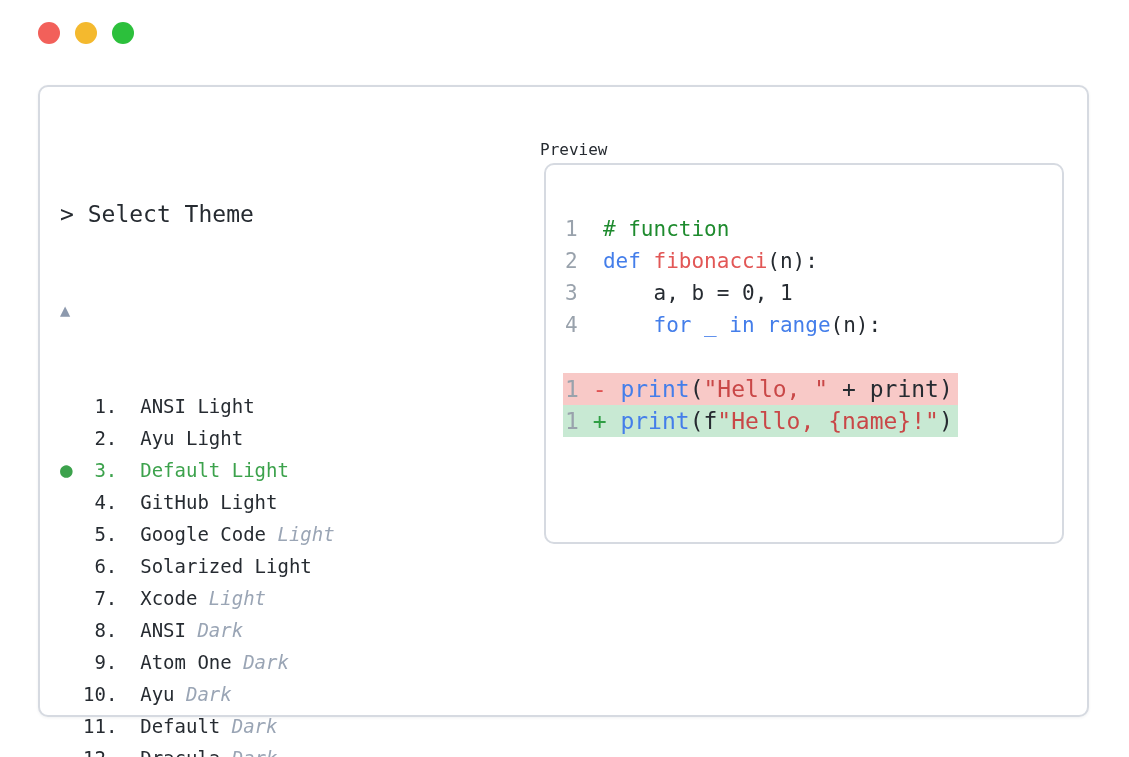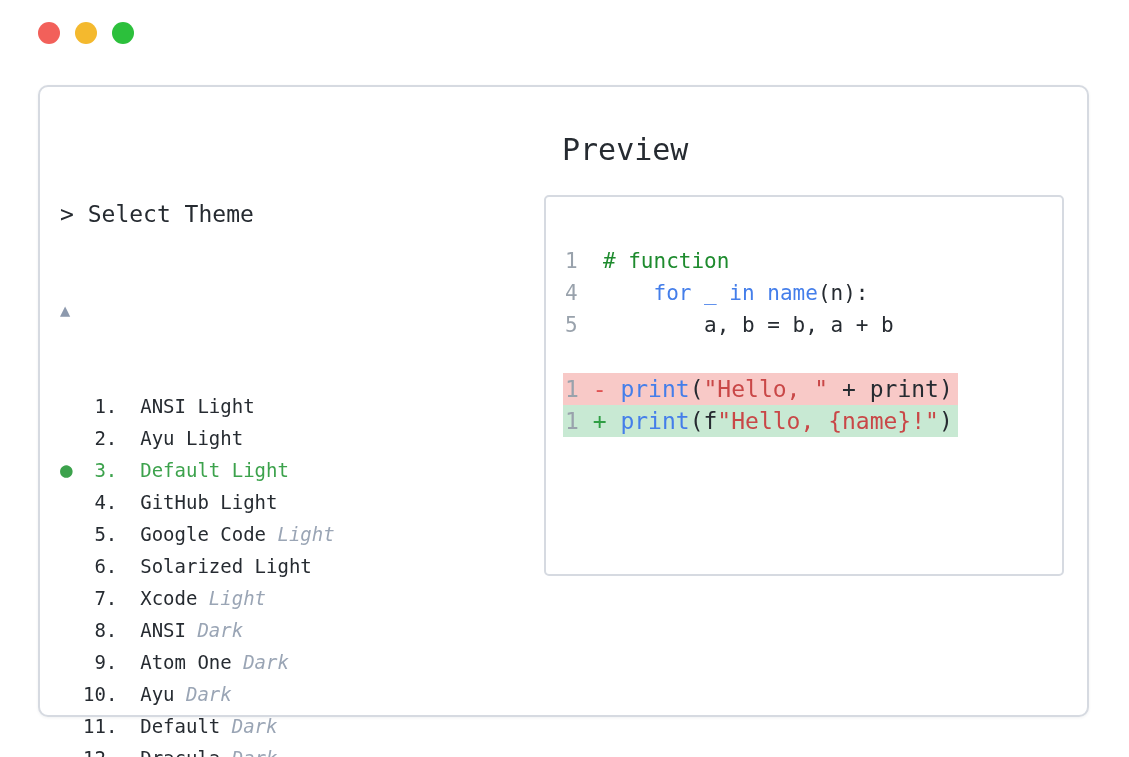--- a/index.html
+++ b/index.html
@@ -27,24 +27,24 @@
   .hdr { font-size:23px; }
   .arrow-up   { color:var(--scroll_up); font-size:17px; }
 
   .trow { display:flex; height:32px; align-items:baseline; }
   .marker { display:inline-block; width:23px; font-size:21px; color:var(--accent_green); }
   .num { display:inline-block; width:3ch; text-align:right; margin-right:2ch; }
   .muted { color:var(--muted);font-style:italic; }
   .trow.selected .num, .trow.selected .nm { color:var(--accent_green); }
 
   
-  .preview-label { position:absolute; left:522px; top:47px; font-size:30px;
+  .preview-label { position:absolute; left:500px; top:47px; font-size:16px;
                    line-height:32px; color:var(--text); white-space:pre; }
-  .preview-box { position:absolute; left:504px; top:108px; width:520px; height:381px;
-                 border:2px solid var(--panel_border); border-radius:5px;
+  .preview-box { position:absolute; left:504px; top:76px; width:520px; height:381px;
+                 border:2px solid var(--panel_border); border-radius:10px;
                  background:#ffffff; padding:48px 0 0 19px; overflow:hidden; }
 
   .code-line { font-size:21px; line-height:32px; height:32px; white-space:pre;
                color:var(--code_plain); }
   .code-line.diff { font-size:23px; }
   .hl { display:inline-block; padding:0 5px 0 2px; margin-left:-2px; }
   .hl.removed { background:var(--diff_removed_bg); }
   .hl.added   { background:var(--diff_added_bg); }
 
   .tk-ln  { color:var(--code_lineno); }
@@ -76,22 +76,23 @@
       
       
       
     </div>
 
     <div class="preview-label">Preview</div>
 
     <div class="preview-box">
       <div id="code-block">
           <div class="code-line"><span class="tk-ln">1  </span><span class="tk-com"># function</span></div>
-          <div class="code-line"><span class="tk-ln">4  </span><span class="tk-pl">    </span><span class="tk-kw">for _ in name</span><span class="tk-pl">(n):</span></div>
-          <div class="code-line"><span class="tk-ln">5  </span><span class="tk-pl">        a, b = b, a + b</span></div>
+          <div class="code-line"><span class="tk-ln">2  </span><span class="tk-kw">def</span><span class="tk-pl"> </span><span class="tk-fn">fibonacci</span><span class="tk-pl">(n):</span></div>
+          <div class="code-line"><span class="tk-ln">3  </span><span class="tk-pl">    a, b = 0, 1</span></div>
+          <div class="code-line"><span class="tk-ln">4  </span><span class="tk-pl">    </span><span class="tk-kw">for _ in range</span><span class="tk-pl">(n):</span></div>
           <div class="code-line"></div>
           <div class="code-line diff"><span class="hl removed"><span class="tk-ln">1</span><span class="tk-minus"> - </span><span class="tk-kw">print</span><span class="tk-pl">(</span><span class="tk-str">"Hello, "</span><span class="tk-pl"> + print)</span></span></div>
           <div class="code-line diff"><span class="hl added"><span class="tk-ln">1</span><span class="tk-plus"> + </span><span class="tk-kw">print</span><span class="tk-pl">(f</span><span class="tk-str">"Hello, {name}!"</span><span class="tk-pl">)</span></span></div>
         </div>
     </div>
 
   </div>
 </div>
 
 </body></html>

